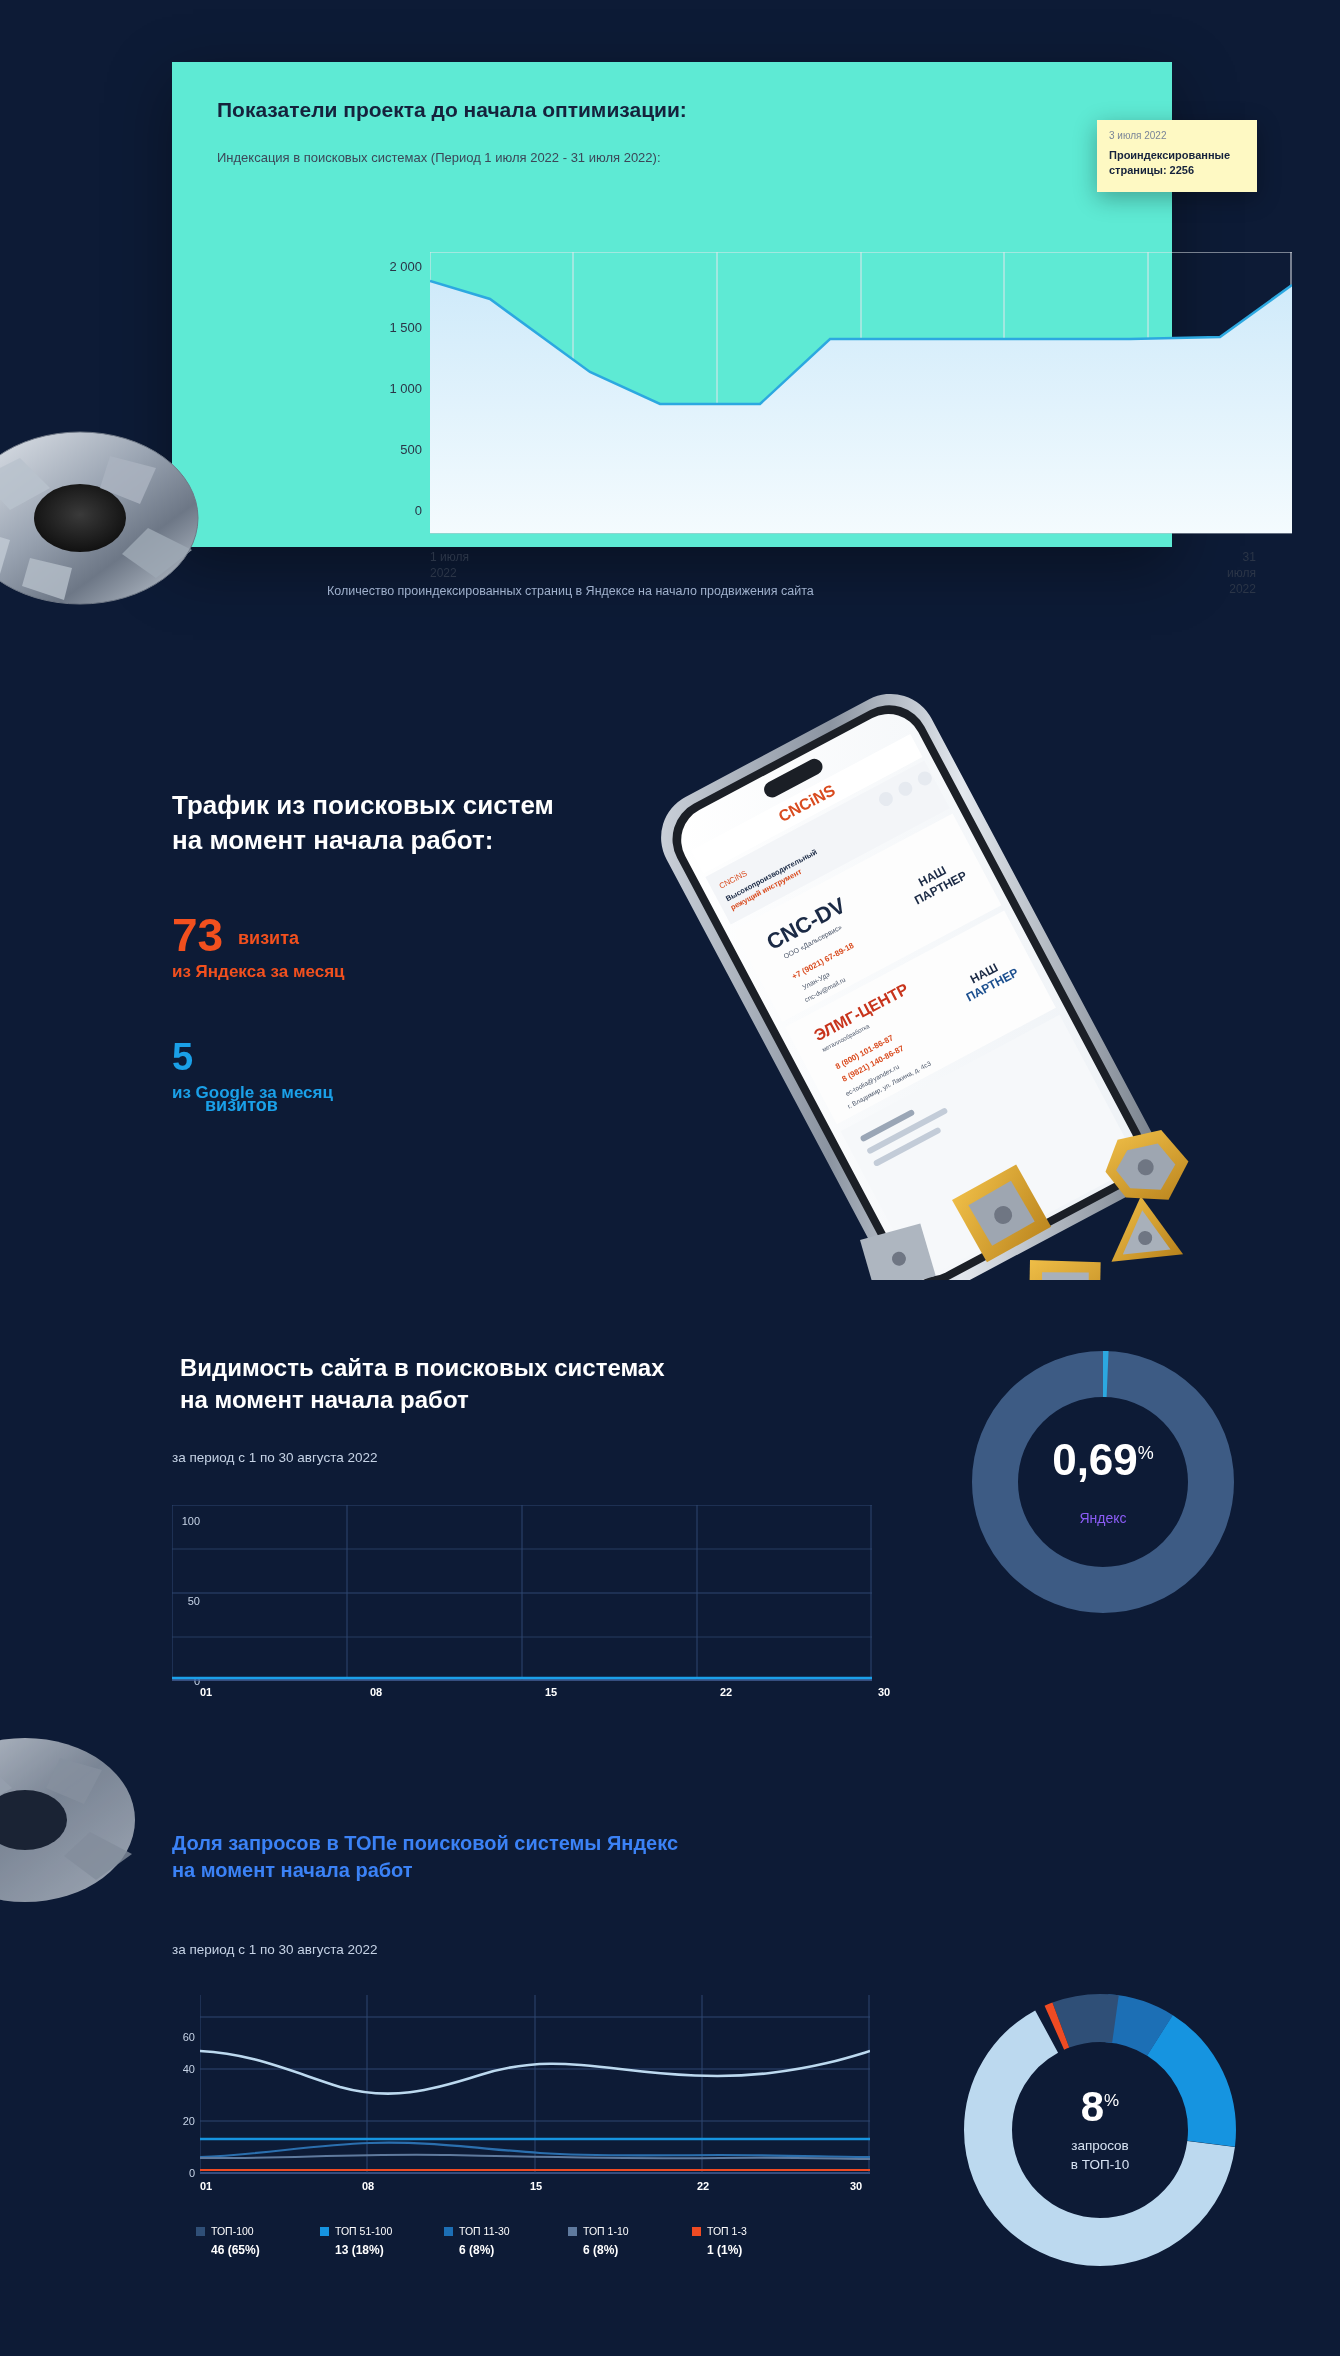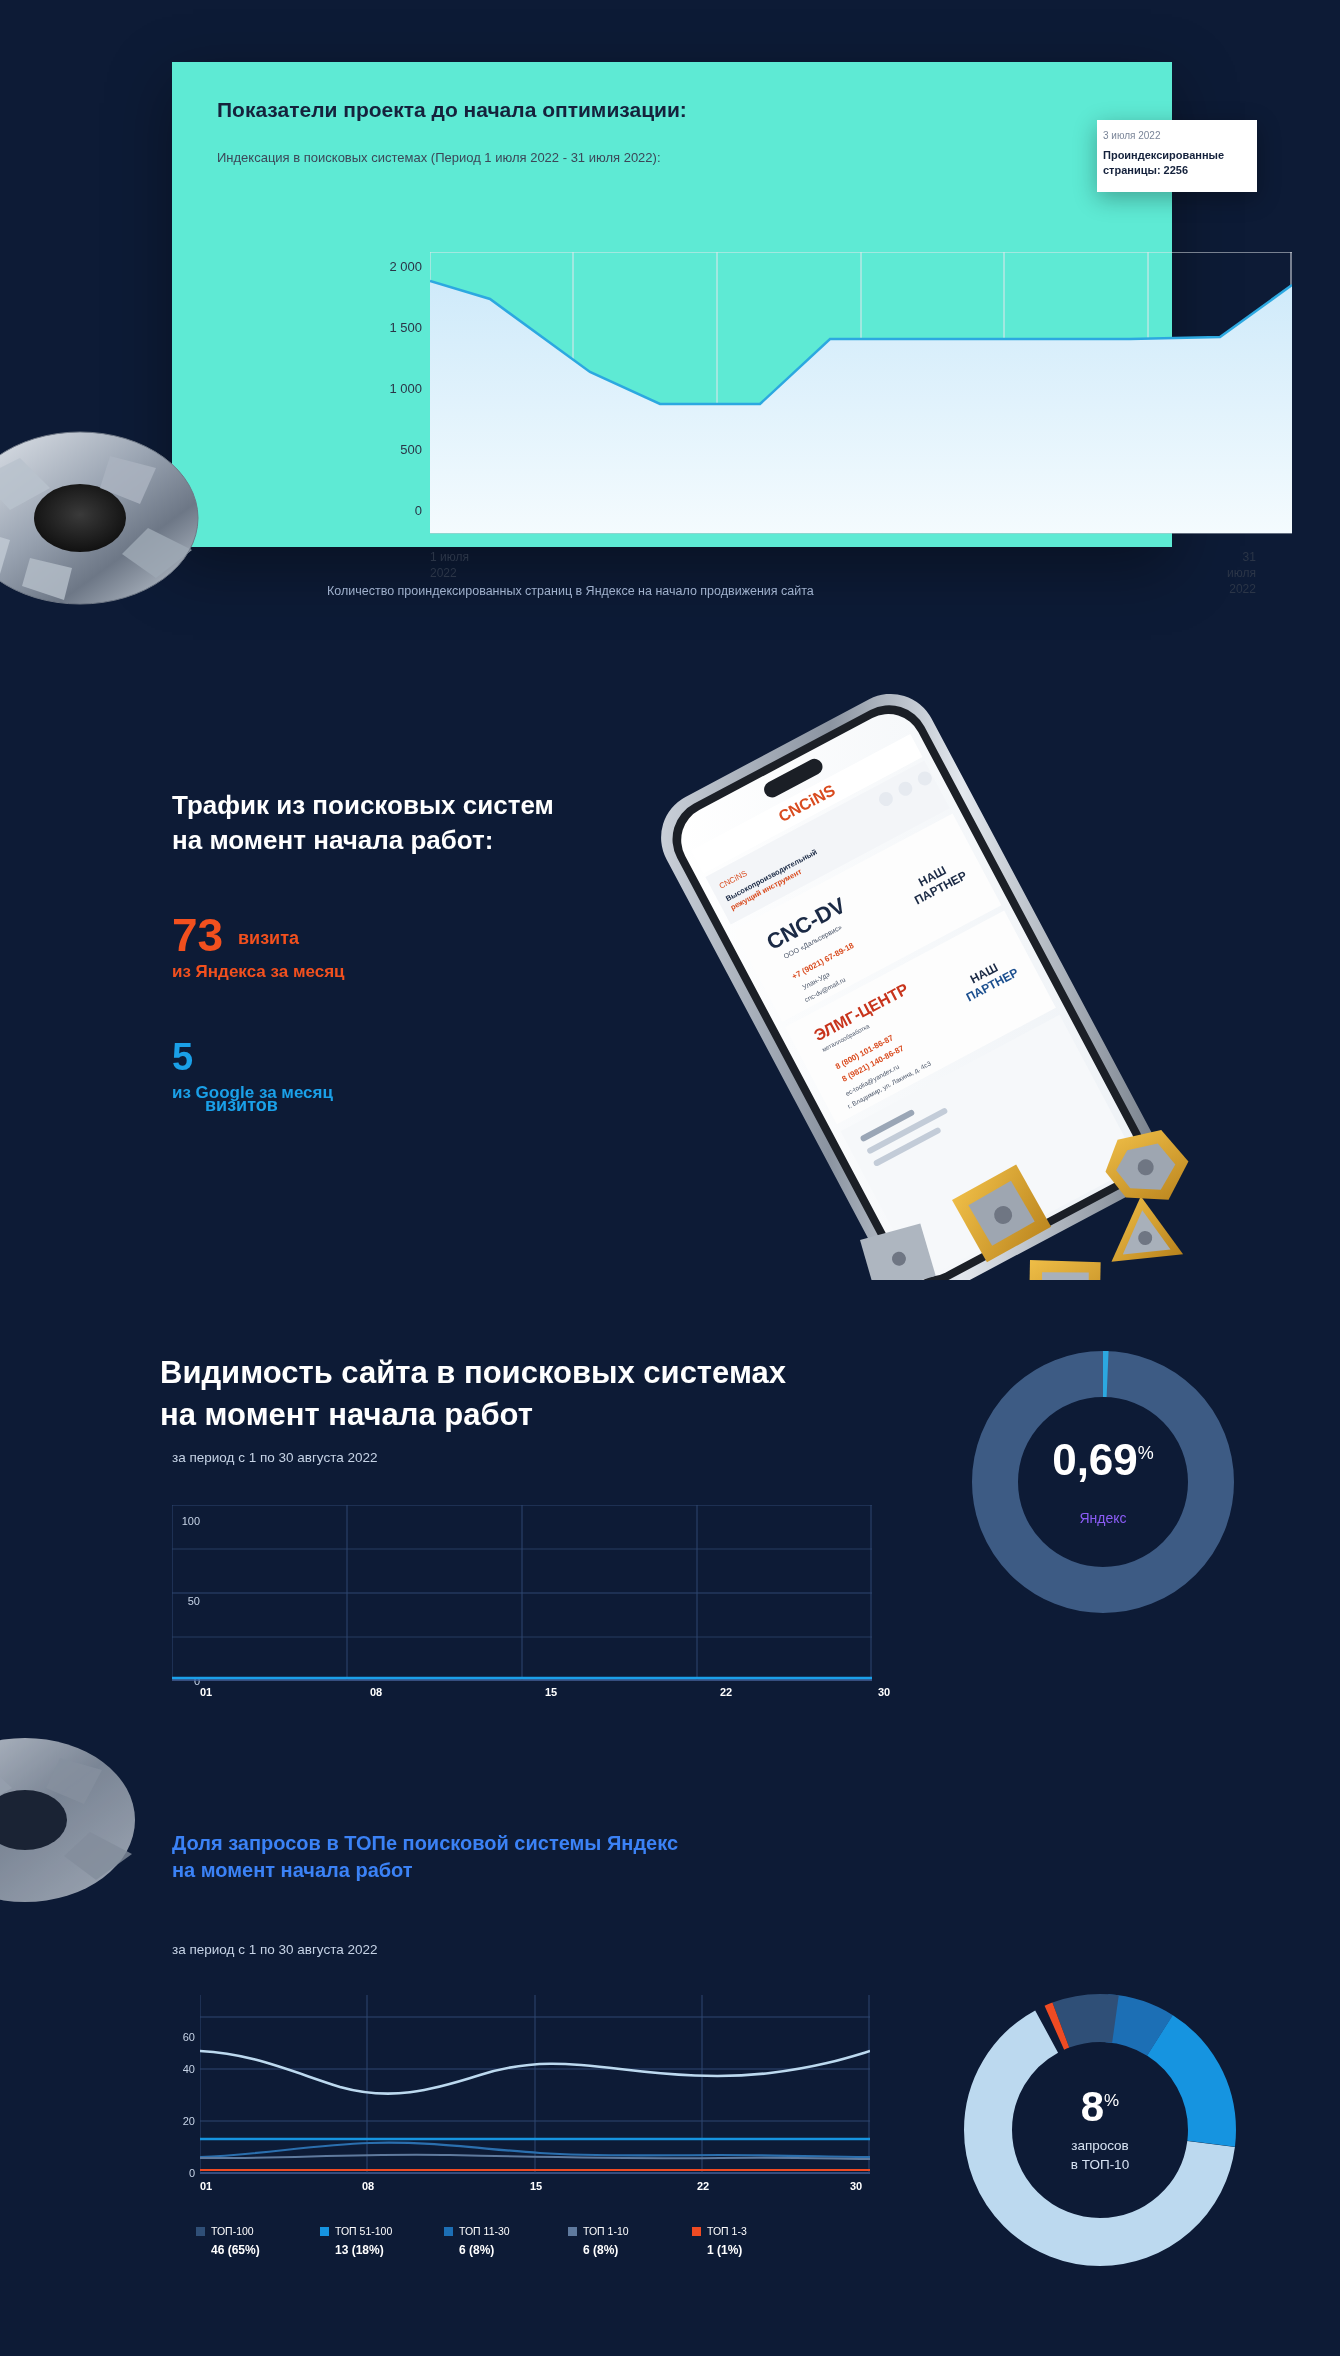--- a/index.html
+++ b/index.html
@@ -76,23 +76,23 @@
   }
   .x-lab-left { left: 258px; }
   .x-lab-right { left: 1055px; text-align: right; }
 
   .tooltip {
     position: absolute;
     left: 1097px;
     top: 120px;
     width: 160px;
     height: 72px;
-    background: #ffffff;
+    background: #fef9c3;
     box-shadow: 0 6px 22px rgba(0,0,0,0.30);
-    padding: 10px 6px;
+    padding: 10px 12px;
   }
   .tooltip .tt-date { font-size: 10px; color: #7a8598; margin-bottom: 7px; }
   .tooltip .tt-val { font-size: 11px; color: #15223c; font-weight: bold; line-height: 1.35; }
 
   .caption-under {
     position: absolute;
     left: 327px;
     top: 584px;
     font-size: 12.5px;
     color: #9fb0cc;
@@ -184,24 +184,24 @@
     left: 560px;
     top: 660px;
     width: 700px;
     height: 620px;
     pointer-events: none;
   }
 
   
   .vis-title {
     position: absolute;
-    left: 160px;
+    left: 180px;
     top: 1352px;
     width: 700px;
-    font-size: 31px;
+    font-size: 24px;
     font-weight: bold;
     color: #ffffff;
     line-height: 1.34;
   }
   .vis-sub {
     position: absolute;
     left: 172px;
     top: 1450px;
     font-size: 13.5px;
     color: #c6d3e6;

